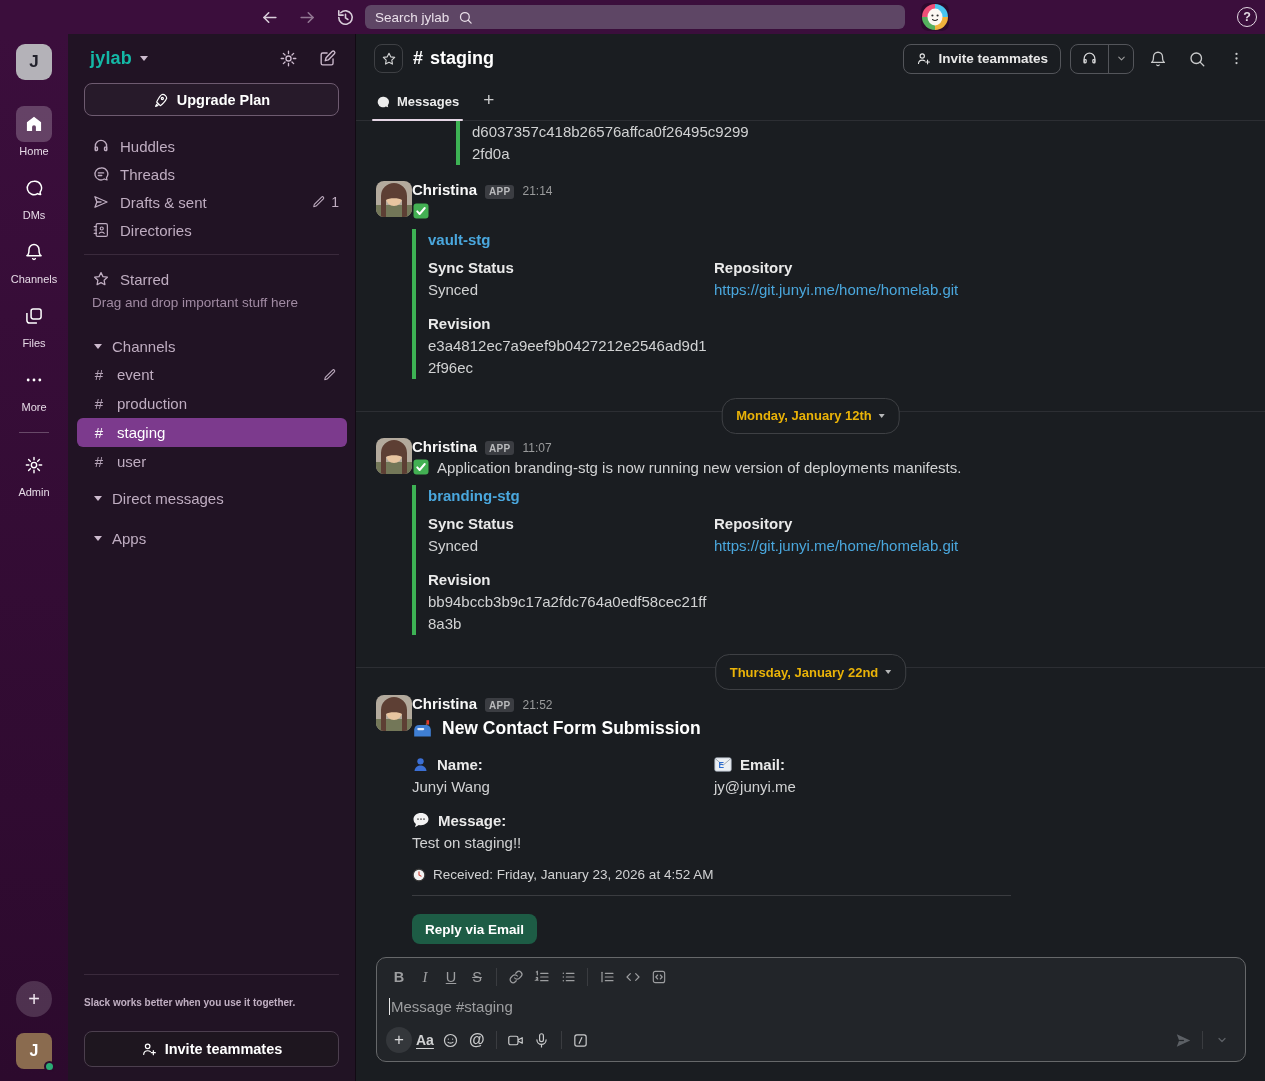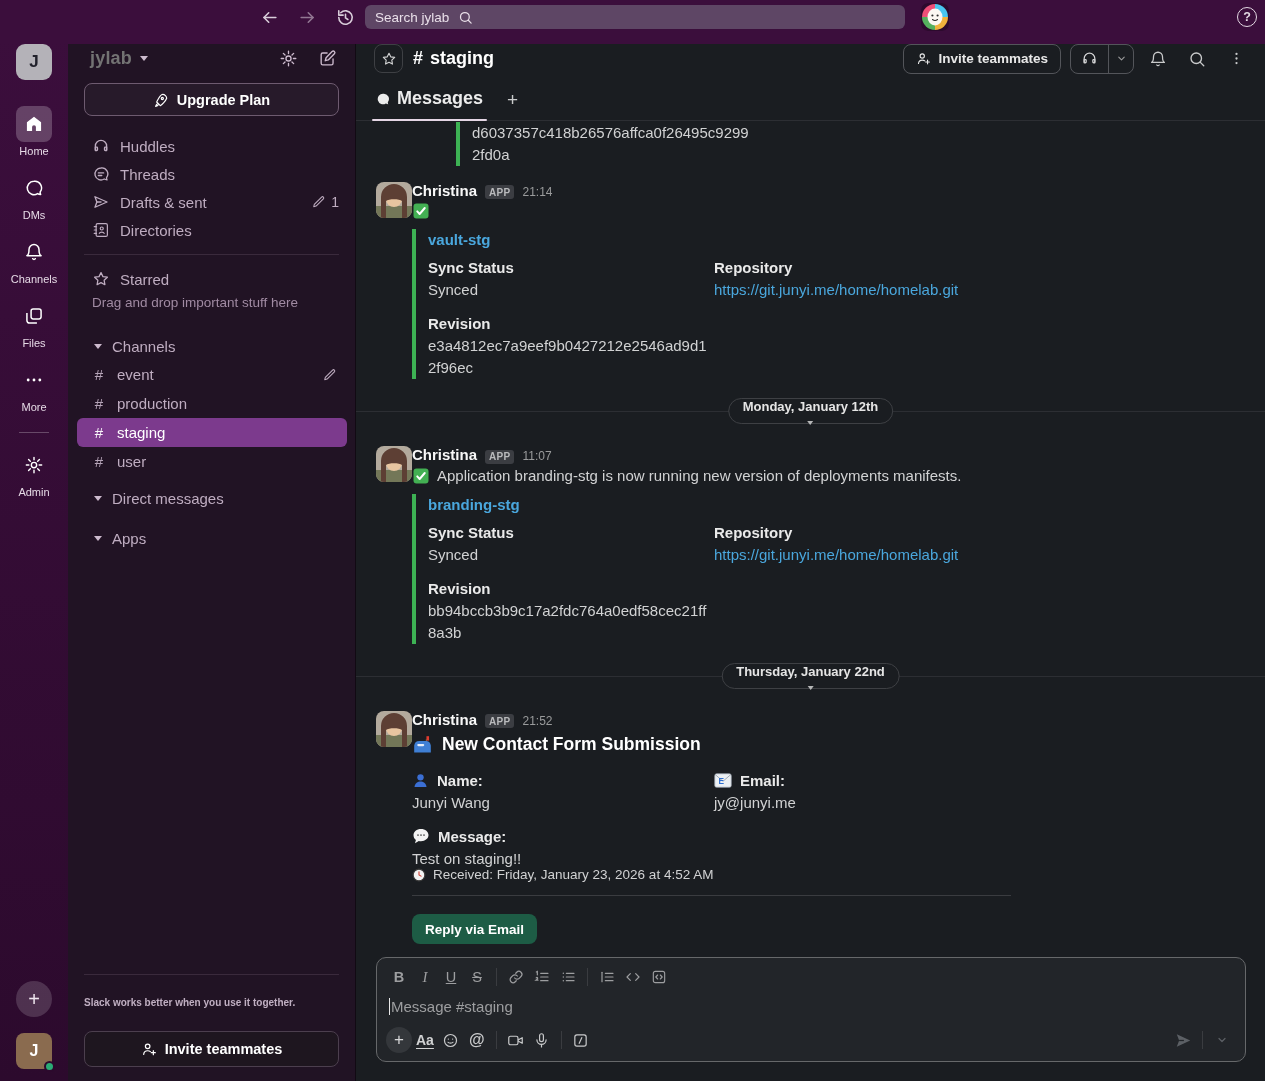--- a/index.html
+++ b/index.html
@@ -4,21 +4,21 @@
 <style>
   * { box-sizing: border-box; margin: 0; padding: 0; }
   html,body { width:1265px; height:1081px; }
   body {
     font-family: "Liberation Sans", sans-serif;
     background:#1a1d21; color:#d1d2d3; overflow:hidden; position:relative;
   }
   svg { display:block; }
 
   
-  .topbar { position:absolute; top:0; left:0; right:0; height:44px; background:#3b0e3c; z-index:5;padding-left:44px; }
+  .topbar { position:absolute; top:0; left:0; right:0; height:34px; background:#3b0e3c; z-index:5;padding-left:44px; }
   .nav-arrows { position:absolute; left:256px; top:4px; display:flex; gap:12px; align-items:center; color:#d9cdda; }
   .nav-btn { width:26px; height:26px; display:flex; align-items:center; justify-content:center; border-radius:6px; }
   .searchbar { position:absolute; left:365px; top:5px; width:540px; height:24px; background:#5e4665; border-radius:6px;
     display:flex; align-items:center; padding:0 10px; gap:9px; color:#e9dfe9; font-size:13.5px; }
   .ws-sticker { position:absolute; left:921px; top:3px; width:28px; height:28px; border-radius:7px; overflow:hidden; }
   .help-btn { position:absolute; right:8px; top:7px; width:20px; height:20px; border:1.6px solid #e3d8e3; border-radius:50%;
     color:#e3d8e3; font-size:12.5px; font-weight:bold; display:flex; align-items:center; justify-content:center; }
 
   
   .app { position:absolute; top:34px; left:0; right:0; bottom:0; display:flex; }
@@ -34,21 +34,21 @@
   .rail-div { width:30px; height:1px; background:rgba(255,255,255,.25); margin:6px 0 14px; }
   .rail-bottom { margin-top:auto; display:flex; flex-direction:column; align-items:center; gap:16px; }
   .rail-plus { width:36px; height:36px; border-radius:50%; background:rgba(255,255,255,.16); color:#efe6ef; font-size:20px;
     display:flex; align-items:center; justify-content:center; font-weight:400; }
   .rail-user { position:relative; width:36px; height:36px; border-radius:8px; background:#8a6b4f; color:#fff; font-weight:bold;
     font-size:16px; display:flex; align-items:center; justify-content:center; }
   .presence { position:absolute; right:-3px; bottom:-3px; width:11px; height:11px; border-radius:50%; background:#2bac76; border:2.5px solid #2c0a2d; }
 
   
   .sidebar { width:288px; background:#211324; border-right:1px solid #110a13; display:flex; flex-direction:column; padding-top:12px; }
-  .sb-header { display:flex; align-items:center; padding:2px 18px 4px 22px; color:#737373; }
+  .sb-header { display:flex; align-items:center; padding:2px 18px 4px 22px; color:#14b8a6; }
   .sb-title { font-size:18px; font-weight:900; letter-spacing:.2px; }
   .tri { width:0; height:0; border-left:4.5px solid transparent; border-right:4.5px solid transparent; border-top:5.5px solid #cdbbce; display:inline-block; }
   .sb-title-tri { margin-left:8px; }
   .sb-header .sb-icons { margin-left:auto; display:flex; gap:20px; color:#cdbbce; }
   .upgrade-btn { margin:10px 16px 4px; height:33px; border:1px solid #6e5b70; border-radius:8px; background:rgba(255,255,255,.03);
     display:flex; align-items:center; justify-content:center; gap:8px; color:#fff; font-weight:bold; font-size:14.5px; }
   .sb-list { margin-top:12px; }
   .sb-item { height:28px; display:flex; align-items:center; gap:10px; padding:0 16px 0 24px; color:#bfadc1; font-size:15px; }
   .sb-item .right { margin-left:auto; display:flex; align-items:center; gap:5px; color:#bfadc1; font-size:14px; }
   .sb-div { height:1px; background:#3a2a3c; margin:10px 16px; }
@@ -74,21 +74,21 @@
   .ch-actions { margin-left:auto; display:flex; align-items:center; gap:9px; color:#c9cacb; }
   .hdr-invite { height:30px; padding:0 12px; border:1px solid #53555a; border-radius:8px; display:flex; align-items:center; gap:7px;
     color:#e8e8e8; font-weight:bold; font-size:13.5px; }
   .huddle-group { height:30px; border:1px solid #53555a; border-radius:8px; display:flex; align-items:stretch; overflow:hidden; }
   .huddle-main { width:37px; display:flex; align-items:center; justify-content:center; color:#d1d2d3; }
   .huddle-sep { width:1px; background:#53555a; }
   .huddle-chev { width:24px; display:flex; align-items:center; justify-content:center; color:#9a9b9c; }
   .icon-btn { width:30px; height:30px; display:flex; align-items:center; justify-content:center; border-radius:8px; color:#c9cacb; }
 
   .tabbar { height:38px; border-bottom:1px solid #2c2e33; display:flex; align-items:flex-end; padding:0 18px; gap:22px; }
-  .tab { display:flex; align-items:center; gap:7px; color:#ececec; font-size:18px; font-weight:bold; padding:0 2px 11px; position:relative; }
+  .tab { display:flex; align-items:center; gap:7px; color:#ececec; font-size:13px; font-weight:bold; padding:0 2px 11px; position:relative; }
   .tab.active::after { content:""; position:absolute; left:-2px; right:-2px; bottom:-1px; height:2px; background:#e4d6e4; border-radius:2px; }
   .tab-add { color:#c9cacb; font-size:19px; padding-bottom:9px; }
 
   
   .msgs { flex:1; overflow:hidden; display:flex; flex-direction:column; justify-content:flex-end; padding-bottom:4px; }
   .green-bar { border-left:4px solid #3db254; padding-left:12px; }
   .partial-block { margin-left:100px; margin-right:20px; line-height:22px; font-size:15px; color:#d1d2d3; }
   .msg { display:flex; gap:0; padding:8px 20px 0; margin-top:8px; }
   .avatar36 { width:36px; height:36px; border-radius:8px; overflow:hidden; flex:none; }
   .msg-body { flex:1; min-width:0; }
@@ -100,30 +100,30 @@
   .attach { margin-top:9px; }
   .attach-inner { line-height:22px; font-size:15px; }
   .attach-title { color:#4aa7dd; font-weight:bold; margin-bottom:6px; }
   .attach-grid { display:grid; grid-template-columns:286px auto; }
   .b { font-weight:bold; color:#eaeaea; }
   .link { color:#4aa7dd; }
   .rev-block { margin-top:12px; }
 
   .date-div { position:relative; height:26px; margin:19px 0 6px; }
   .date-div .line { position:absolute; top:13px; left:0; right:0; height:1px; background:#2c2e33; }
-  .date-pill { position:absolute; left:50%; transform:translateX(-50%); top:0; height:26px; background:#1a1d21; border:1px solid #3e4044;
-    border-radius:14px; padding:0 14px; display:flex; align-items:center; gap:7px; font-size:13px; font-weight:bold; color:#e5e5e5;flex-direction:column; }
+  .date-pill { position:absolute; left:50%; transform:translateX(-50%); top:0; height:36px; background:#1a1d21; border:1px solid #3e4044;
+    border-radius:14px; padding:0 14px; display:flex; align-items:center; gap:7px; font-size:13px; font-weight:bold; color:#eab308; }
   .pill-tri { width:0; height:0; border-left:3.5px solid transparent; border-right:3.5px solid transparent; border-top:4.5px solid #b6b7b8; }
 
   .cf-title { margin-top:6px; display:flex; align-items:center; gap:9px; font-size:17.5px; font-weight:900; color:#fff; }
   .cf-grid { display:grid; grid-template-columns:302px auto; margin-top:17px; }
   .cf-label { display:flex; align-items:center; gap:8px; font-size:15px; font-weight:bold; color:#eaeaea; }
   .cf-val { margin-top:5px; font-size:15px; color:#d1d2d3; }
   .cf-msg-label { margin-top:16px; }
-  .received-row { display:flex; align-items:center; gap:7px; font-size:13.5px; color:#d1d2d3; }
+  .received-row { margin-top:16px; display:flex; align-items:center; gap:7px; font-size:13.5px; color:#d1d2d3; }
   .cf-hr { width:599px; height:1px; background:#3a3c40; margin-top:13px; }
   .reply-btn { margin-top:18px; height:30px; padding:0 13px; background:#1d5c45; border:none; border-radius:8px;
     color:#fff; font-weight:bold; font-size:13.5px; display:inline-flex; align-items:center; font-family:inherit; }
 
   
   .composer { margin:9px 19px 0 20px; border:1px solid #66686a; border-radius:10px; background:#222529; }
   .comp-toolbar { display:flex; align-items:center; padding:7px 9px 2px; color:#9d9ea0; }
   .fmt-btn { width:26px; height:24px; display:flex; align-items:center; justify-content:center; font-size:14.5px; color:#9d9ea0; border-radius:4px; }
   .fmt-b { font-weight:900; } .fmt-i { font-style:italic; font-family:"Liberation Serif", serif; font-size:15px; }
   .fmt-u { text-decoration:underline; } .fmt-s { text-decoration:line-through; }

